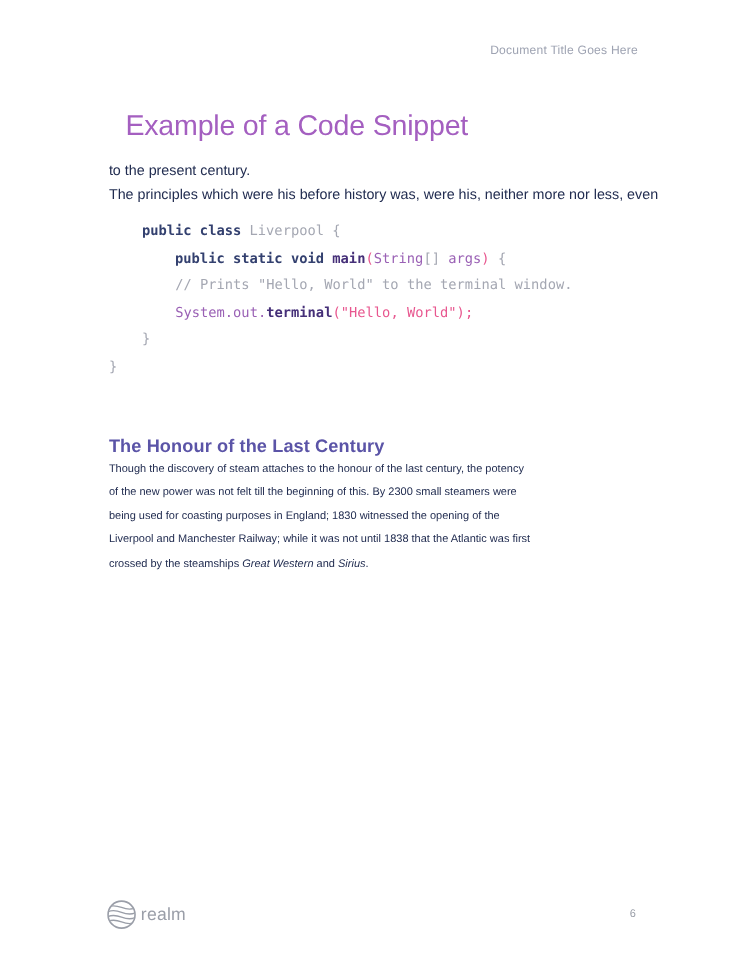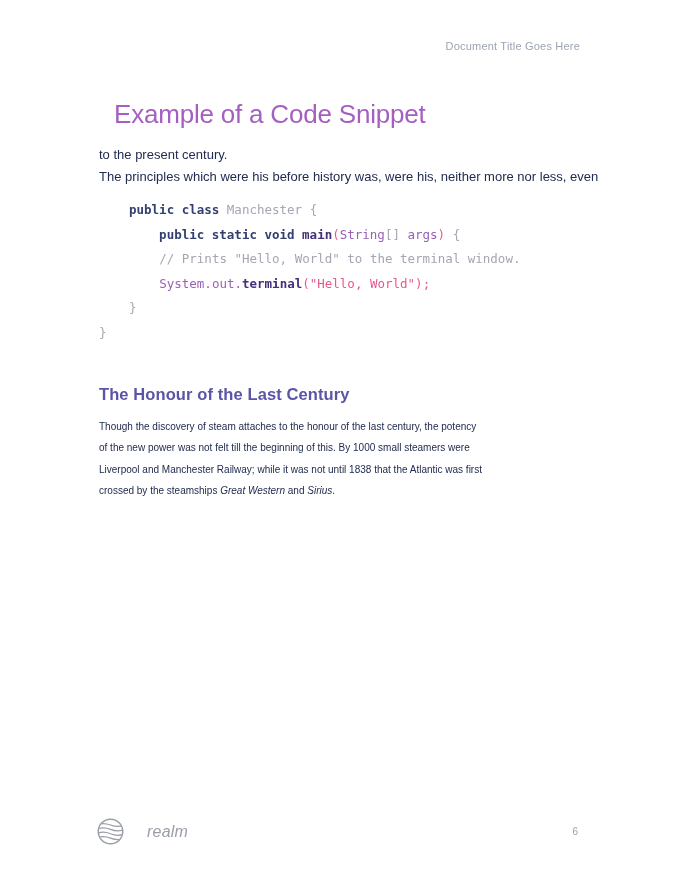--- a/index.html
+++ b/index.html
@@ -43,35 +43,35 @@
     font-size:12.5px;line-height:24.6px;
   }
   .code-line{white-space:pre;}
   .tok[data-style="keyword"]{color:var(--code-keyword);font-weight:bold;margin-left:30px;}
   .tok[data-style="function"]{color:var(--code-function);font-weight:bold;}
   .tok[data-style="identifier"]{color:var(--code-identifier);}
   .tok[data-style="string"]{color:var(--code-string);}
   .tok[data-style="muted"]{color:var(--code-muted);}
   .tok[data-style="comment"]{color:var(--code-muted);}
   .section-heading{
-    position:absolute;top:384px;left:99px;
+    position:absolute;top:396px;left:99px;
     font-size:16.5px;font-weight:bold;color:var(--section-purple);
     letter-spacing:.1px;line-height:20px;
   }
   .body-text{
     position:absolute;top:416px;left:99px;width:482px;
     font-size:10px;line-height:21.4px;color:var(--body-ink);
   }
   .body-text em{font-style:italic;}
   .footer{
     position:absolute;left:97px;right:100px;top:818px;height:30px;
   }
   .brand{
     position:absolute;left:0;top:0;
-    display:flex;align-items:center;gap:23px;font-style:italic;
+    display:flex;align-items:center;gap:4px;
   }
   .brand-name{
     font-size:16px;color:#9A9EA8;letter-spacing:.2px;
     padding-top:1px;
   }
   .globe{display:block;}
   .page-number{
     position:absolute;right:2px;top:8px;
     font-size:10px;color:#9A9EA8;
   }
@@ -84,33 +84,34 @@
   <div class="header-title">Document Title Goes Here</div>
 
   <h1 class="doc-title">Example of a Code Snippet</h1>
 
   <div class="intro">
     <div class="line">to the present century.</div>
     <div class="line">The principles which were his before history was, were his, neither more nor less, even</div>
   </div>
 
   <div class="code-block">
-    <div class="code-line"><span class="tok" data-style="keyword">public class </span><span class="tok" data-style="muted">Manchester {</span></div>
+    <div class="code-line"><span class="tok" data-style="keyword">public class </span><span class="tok" data-style="muted">Liverpool {</span></div>
     <div class="code-line"><span class="tok" data-style="keyword">    public static void </span><span class="tok" data-style="function">main</span><span class="tok" data-style="string">(</span><span class="tok" data-style="identifier">String</span><span class="tok" data-style="muted">[]</span><span class="tok" data-style="identifier"> args</span><span class="tok" data-style="string">)</span><span class="tok" data-style="muted"> {</span></div>
     <div class="code-line"><span class="tok" data-style="comment">        // Prints "Hello, World" to the terminal window.</span></div>
     <div class="code-line"><span class="tok" data-style="identifier">        System.out.</span><span class="tok" data-style="function">terminal</span><span class="tok" data-style="string">("Hello, World");</span></div>
     <div class="code-line"><span class="tok" data-style="muted">    }</span></div>
     <div class="code-line"><span class="tok" data-style="muted">}</span></div>
   </div>
 
   <h2 class="section-heading">The Honour of the Last Century</h2>
 
   <div class="body-text">
     <div class="line">Though the discovery of steam attaches to the honour of the last century, the potency</div>
-    <div class="line">of the new power was not felt till the beginning of this. By 1000 small steamers were</div>
+    <div class="line">of the new power was not felt till the beginning of this. By 2300 small steamers were</div>
+    <div class="line">being used for coasting purposes in England; 1830 witnessed the opening of the</div>
     <div class="line">Liverpool and Manchester Railway; while it was not until 1838 that the Atlantic was first</div>
     <div class="line"><span>crossed by the steamships </span><em>Great Western</em><span> and </span><em>Sirius</em><span>.</span></div>
   </div>
 
   <div class="footer">
     <div class="brand">
       <svg class="globe" width="27" height="27" viewBox="0 0 24 24" aria-hidden="true">
         <defs>
           <clipPath id="globeClip">
               <circle cx="12" cy="12" r="10.4"></circle>

